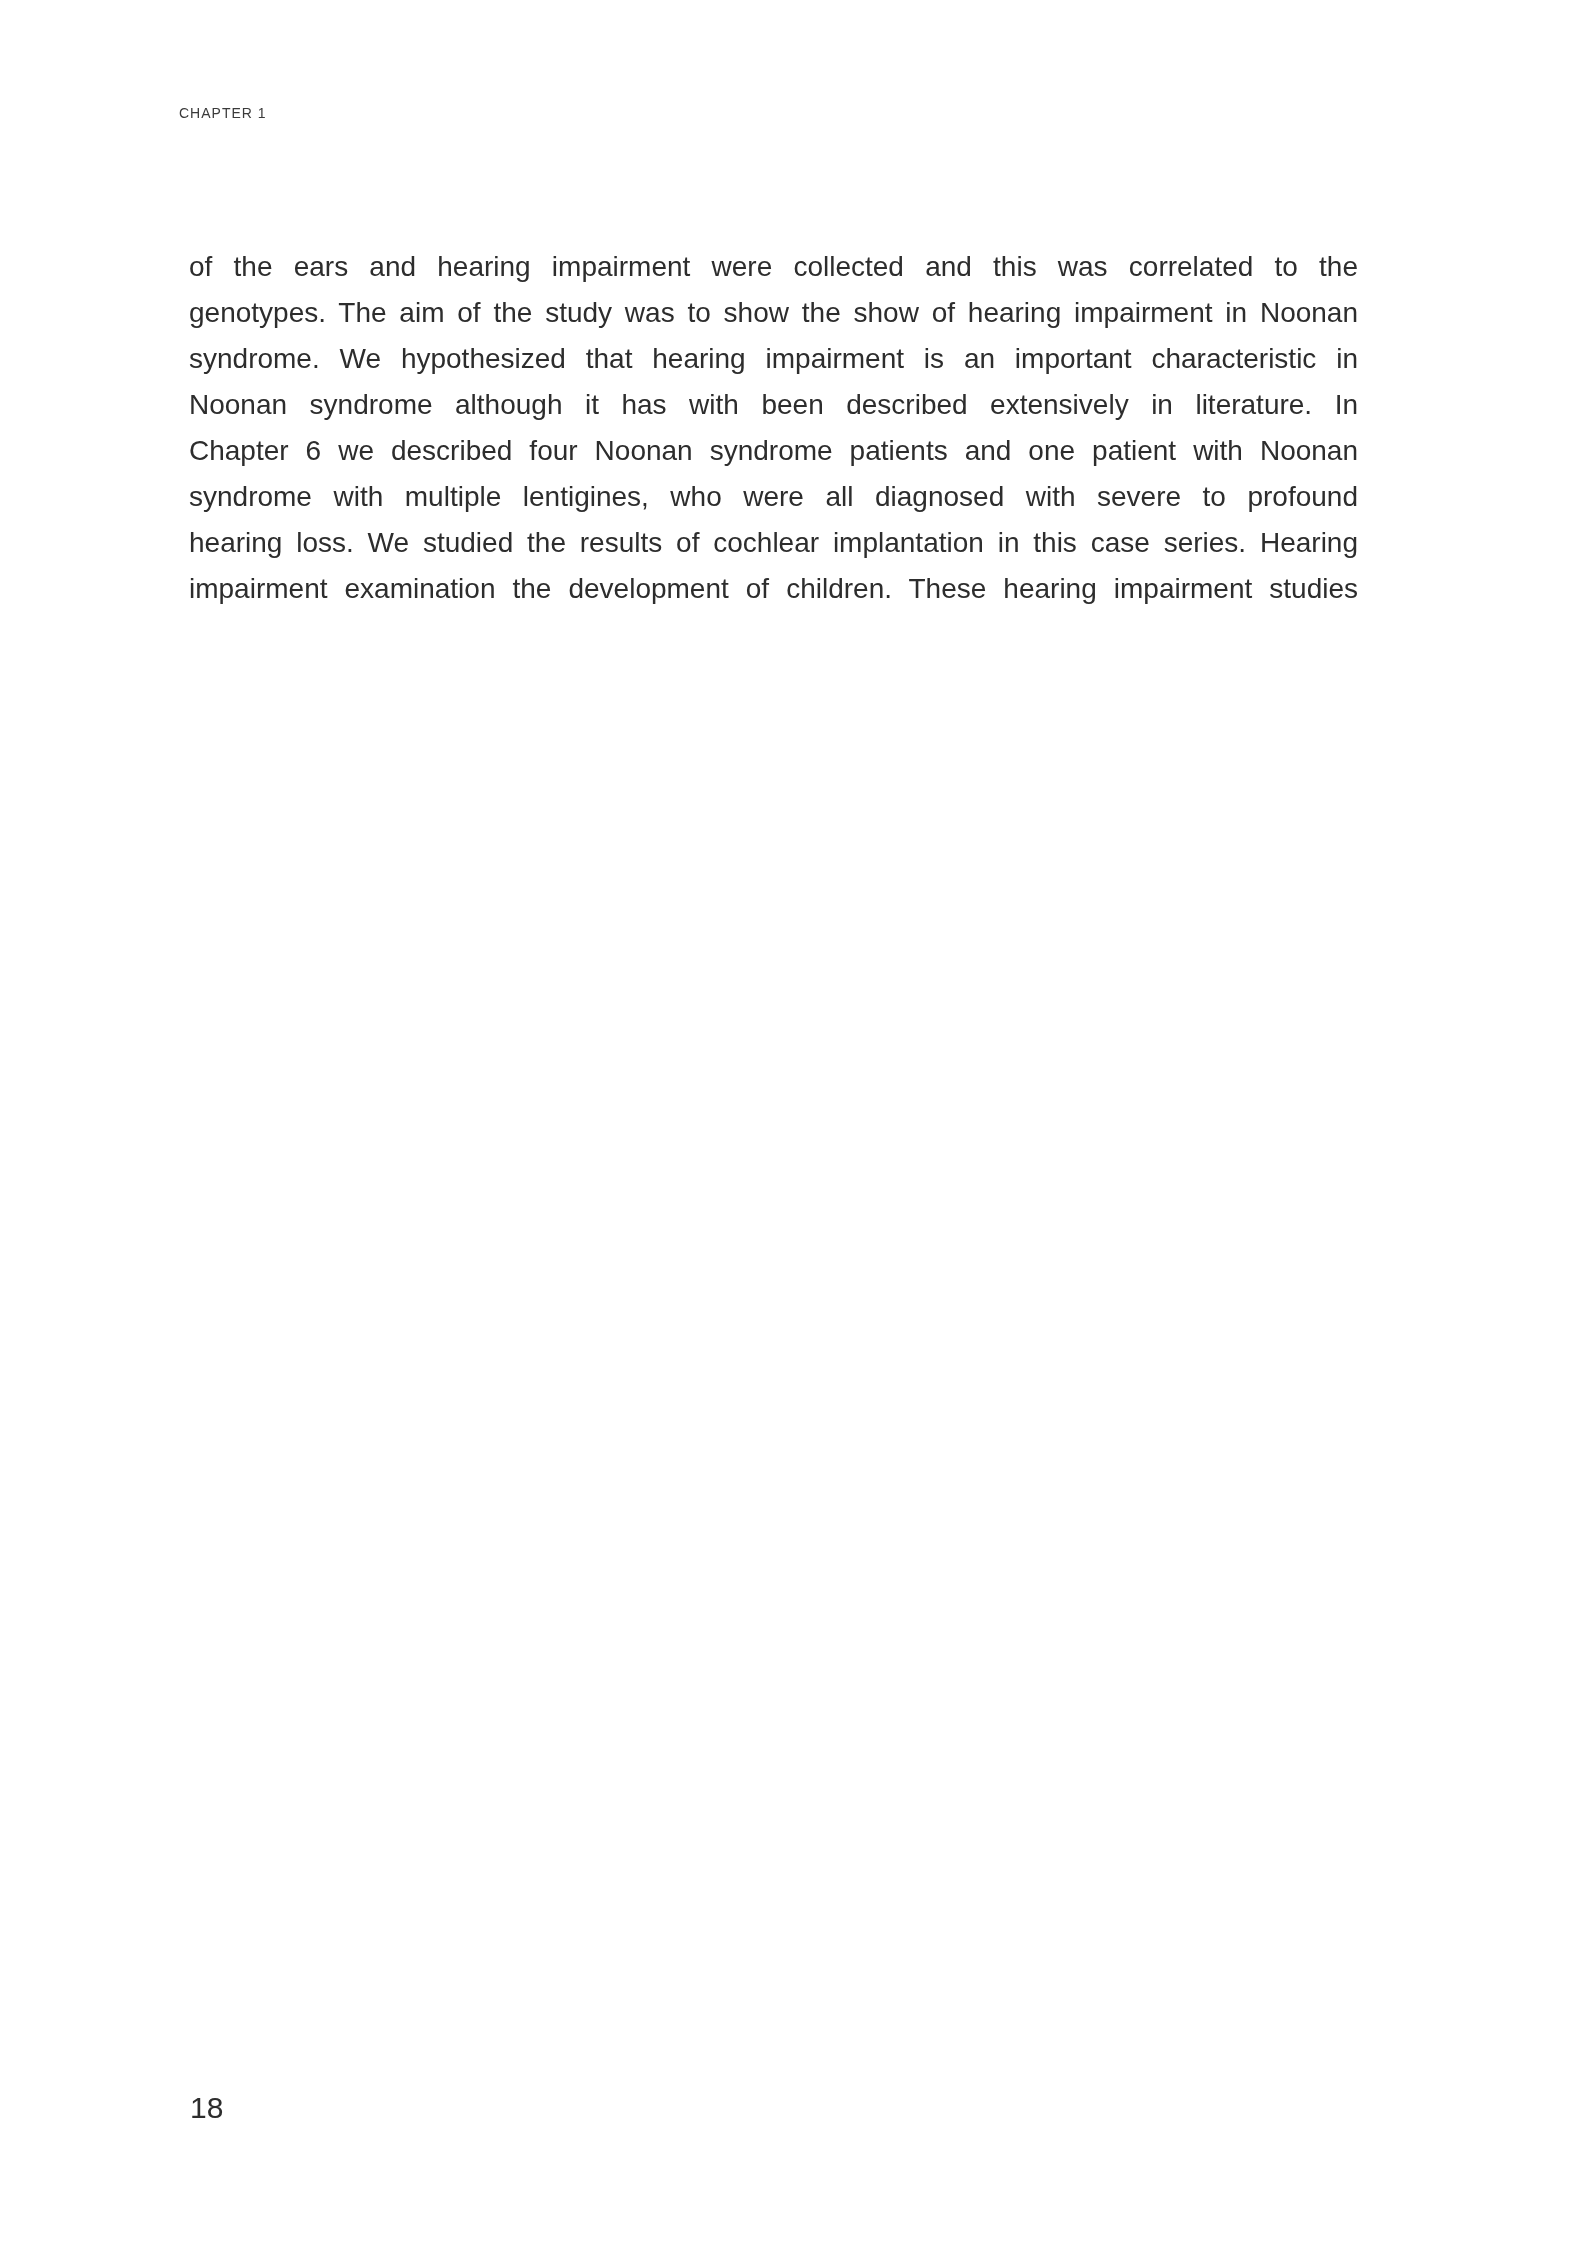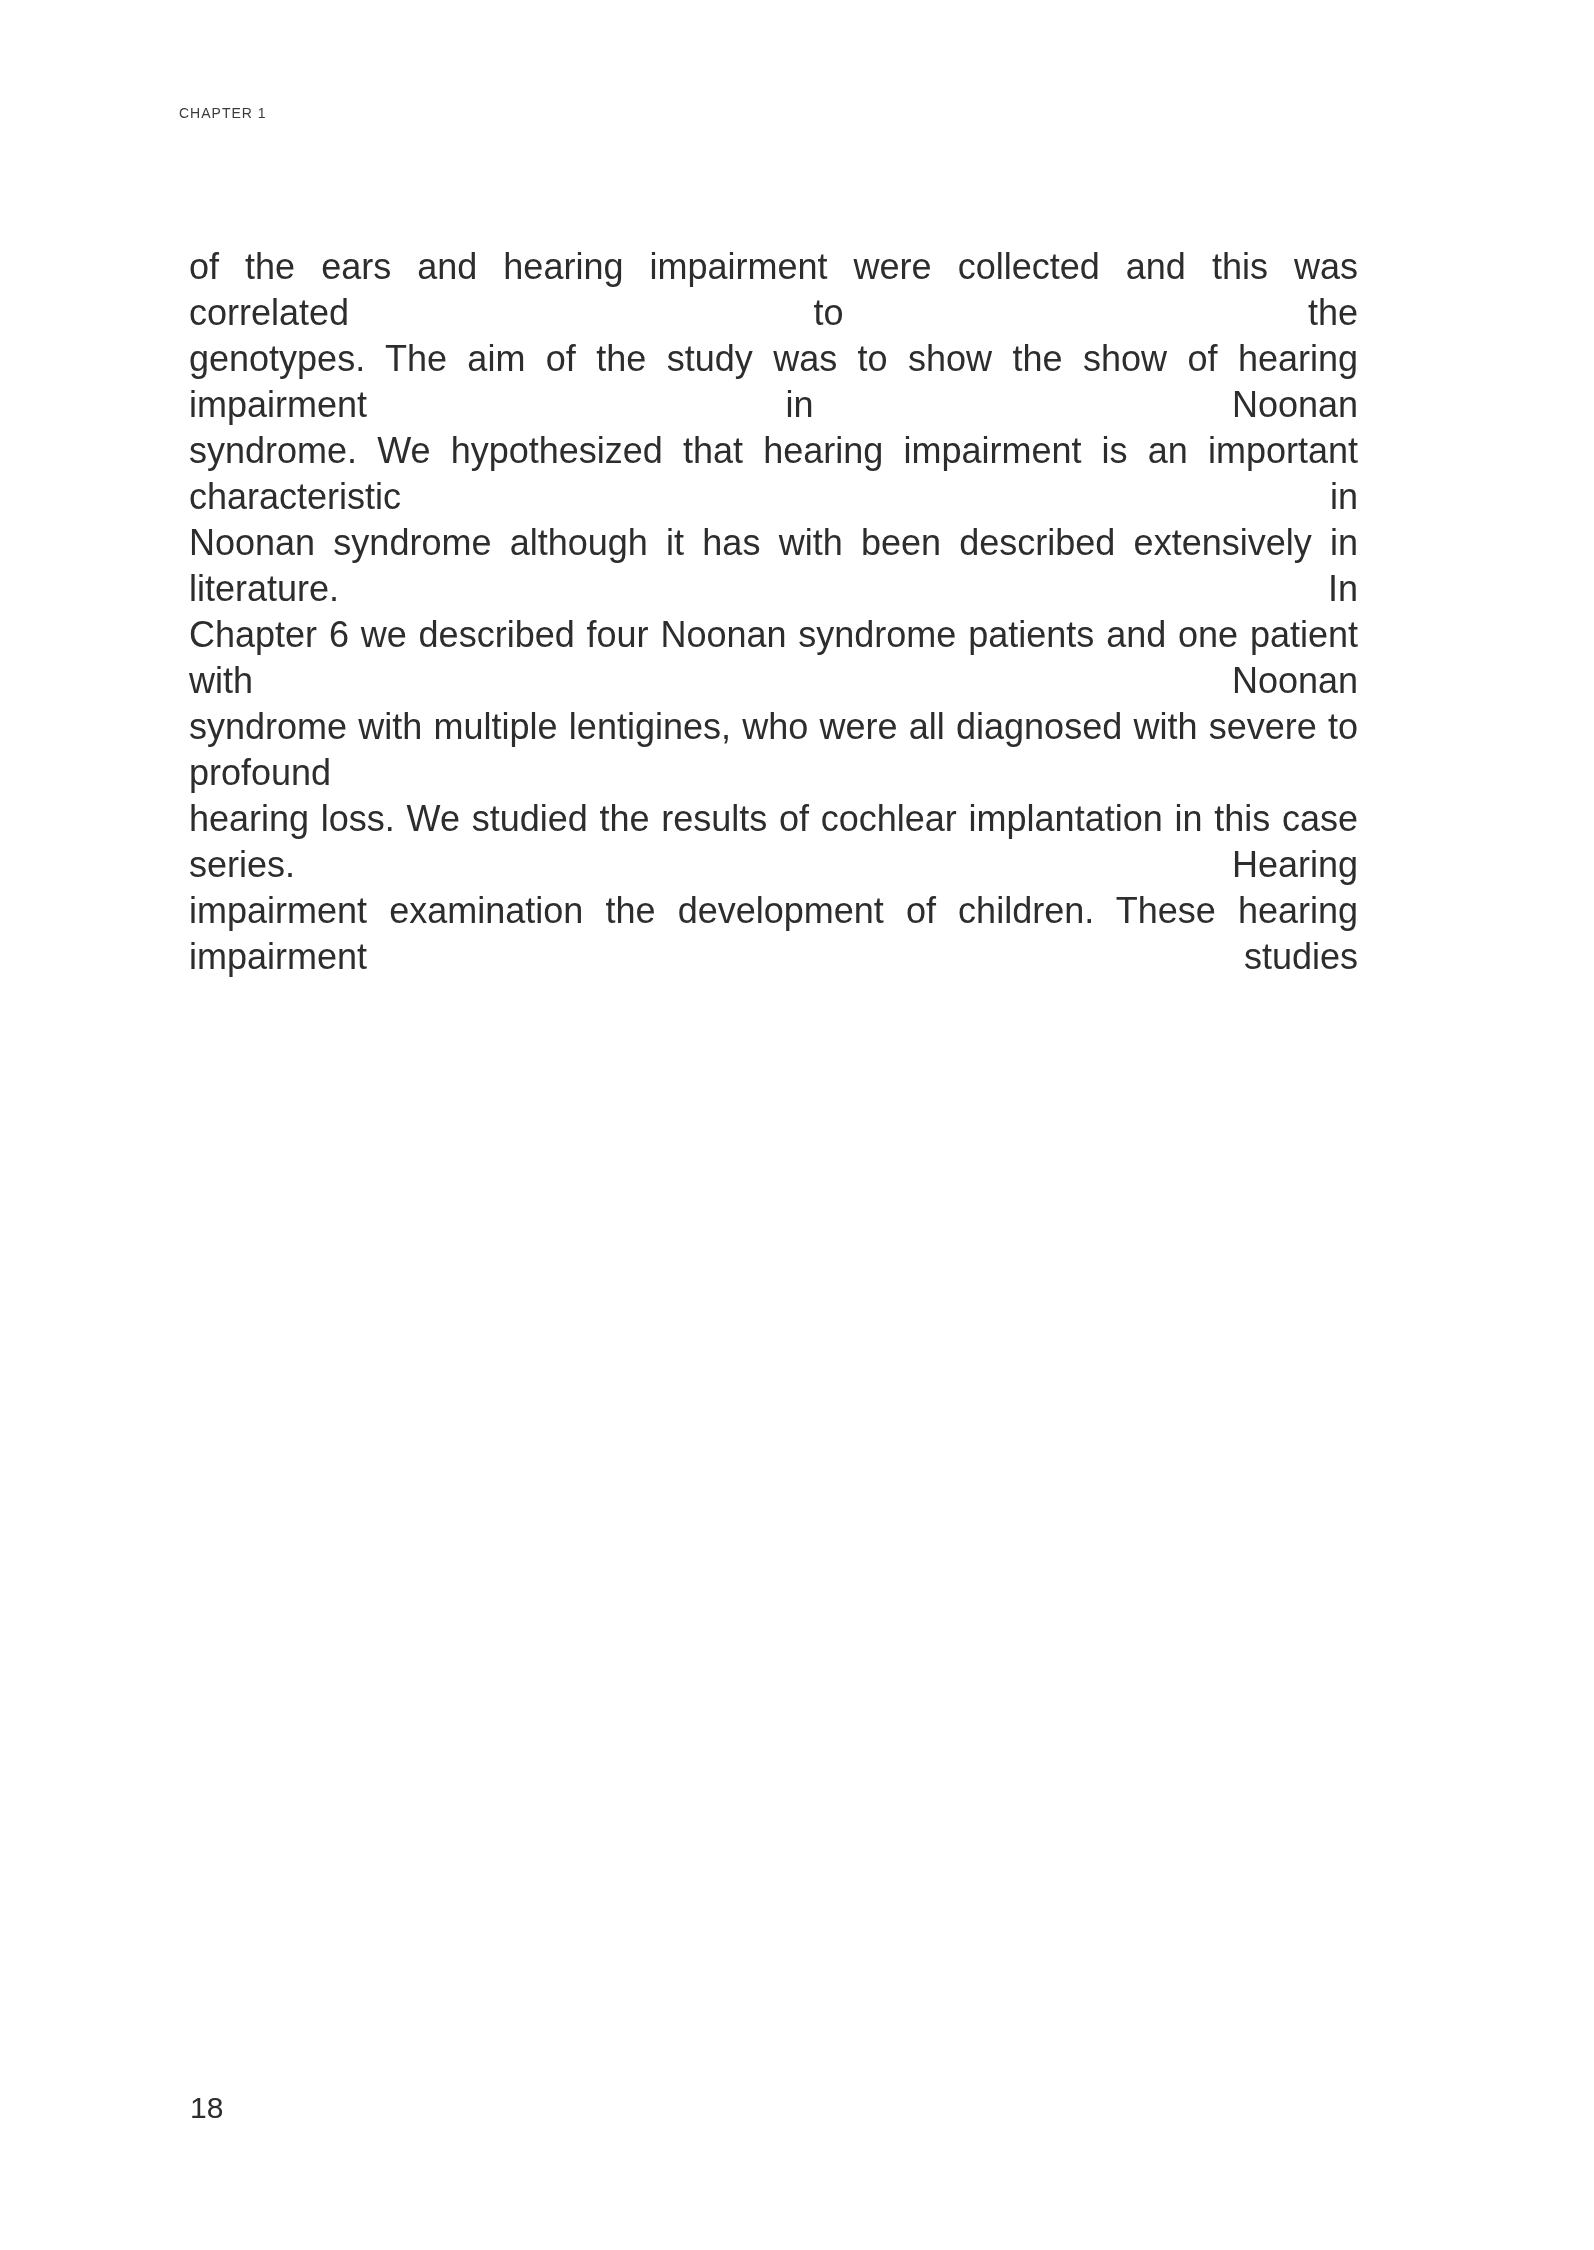--- a/index.html
+++ b/index.html
@@ -22,21 +22,21 @@
     font-size: 14px;
     line-height: 26px;
     letter-spacing: 1px;
     color: #3a3a3a;
   }
   .body-paragraph {
     position: absolute;
     left: 189px;
     top: 244px;
     width: 1169px;
-    font-size: 36px;
+    font-size: 28px;
     line-height: 46px;
     color: #2d2d2d;
   }
   .para-line {
     text-align: justify;
     text-align-last: justify;
     white-space: normal;
   }
   .page-number {
     position: absolute;

